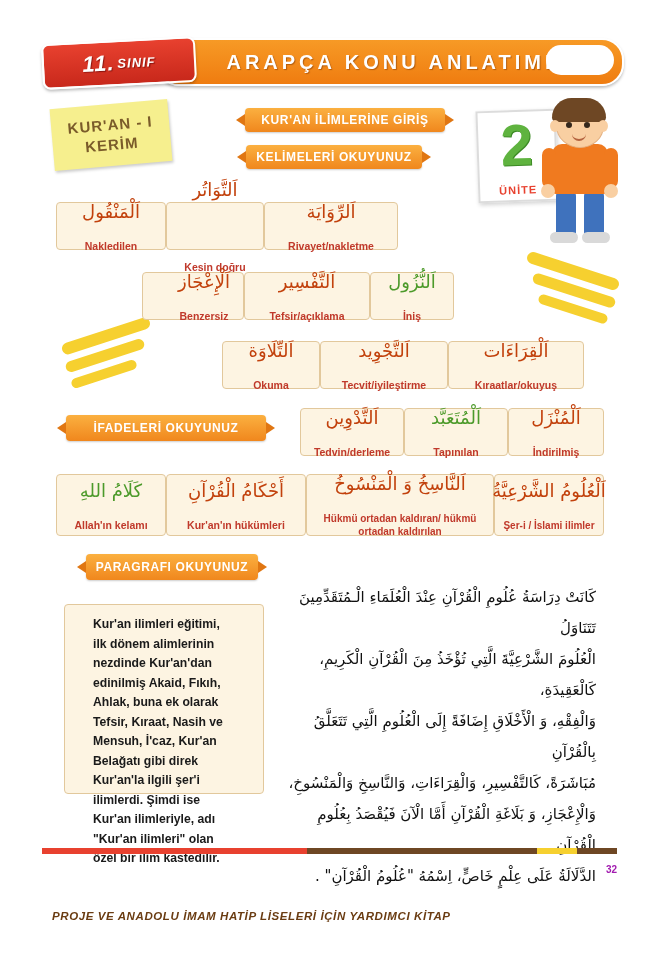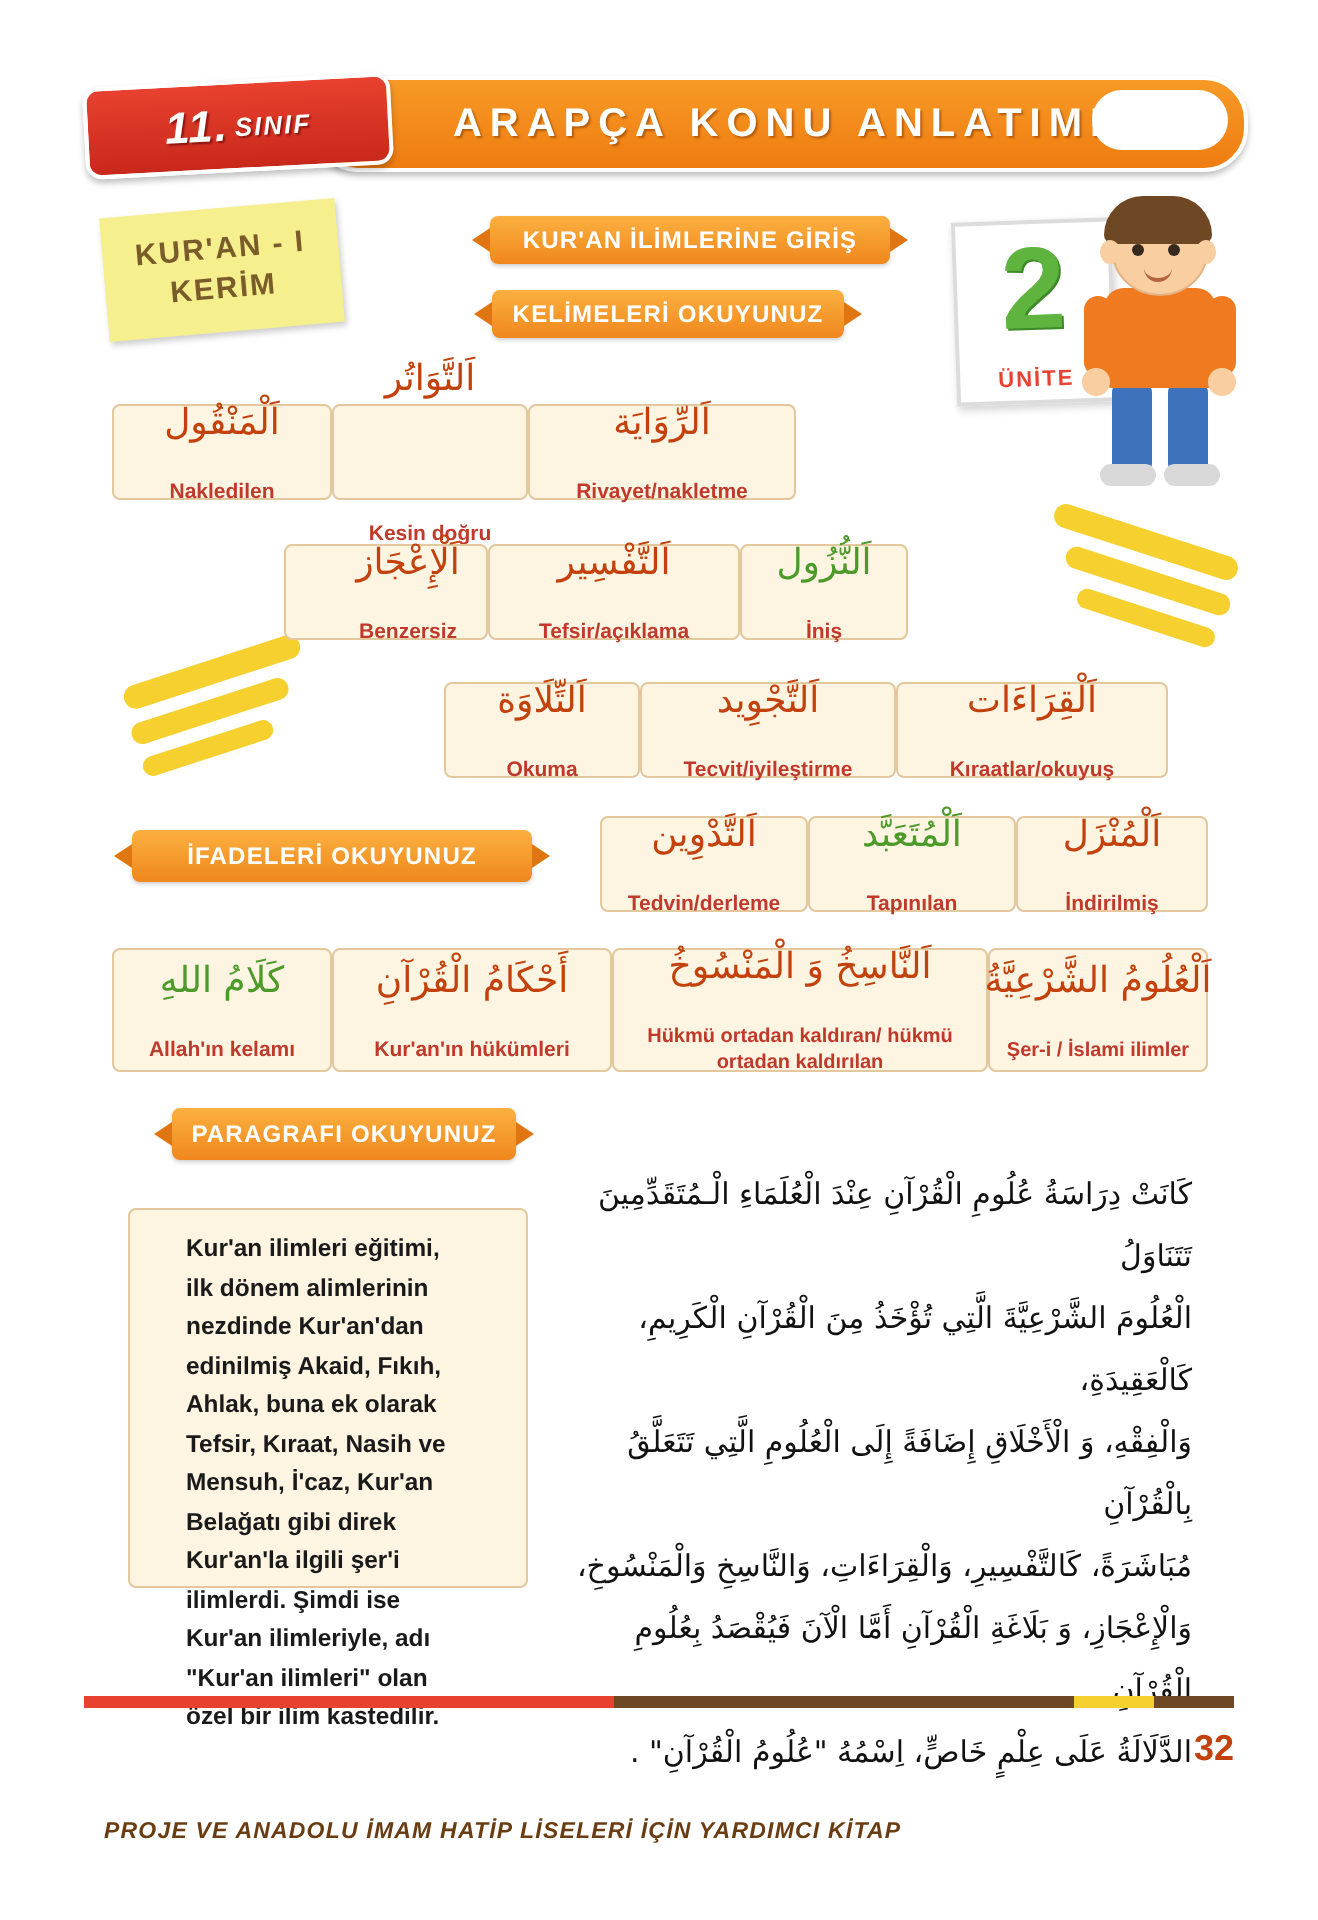--- a/index.html
+++ b/index.html
@@ -287,23 +287,23 @@
     font-weight: bold;
     font-style: italic;
     letter-spacing: 0.6px;
     color: #6a3c12;
     margin-top: 44px;
   }
   .footer-page {
     position: absolute;
     right: 42px;
     top: 864px;
-    font-size: 18px;
-    font-weight: bold;
-    color: #c2410c;
+    font-size: 10px;
+    font-weight: bold;
+    color: #a21caf;
   }
 </style>
 </head>
 <body>
 
 <div class="page">
 
   <div class="header">
     <div class="header-bar">
       <div class="header-title">ARAPÇA KONU ANLATIMI</div>

